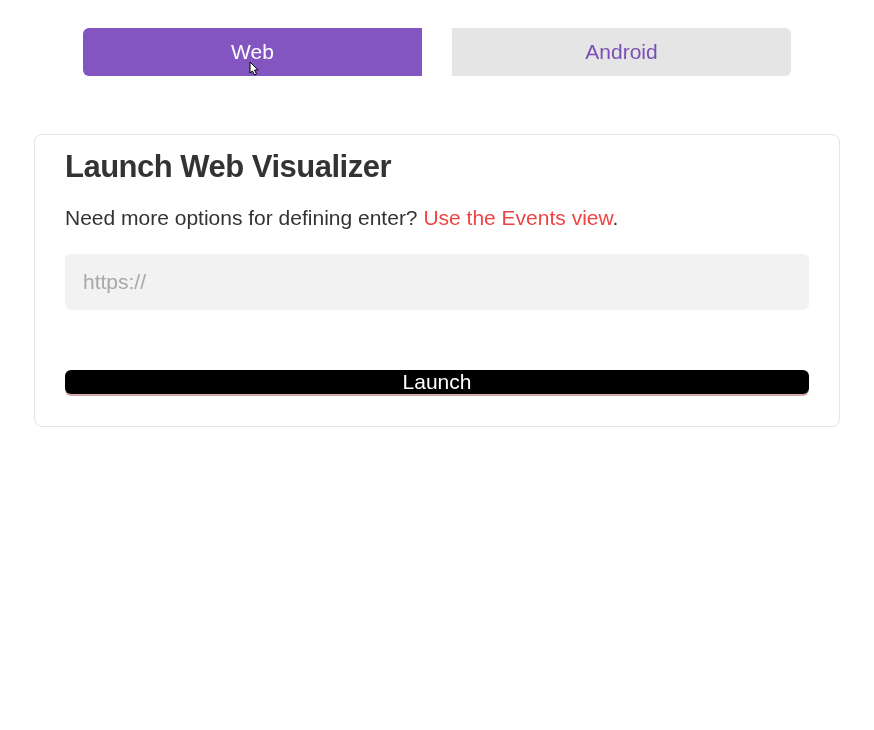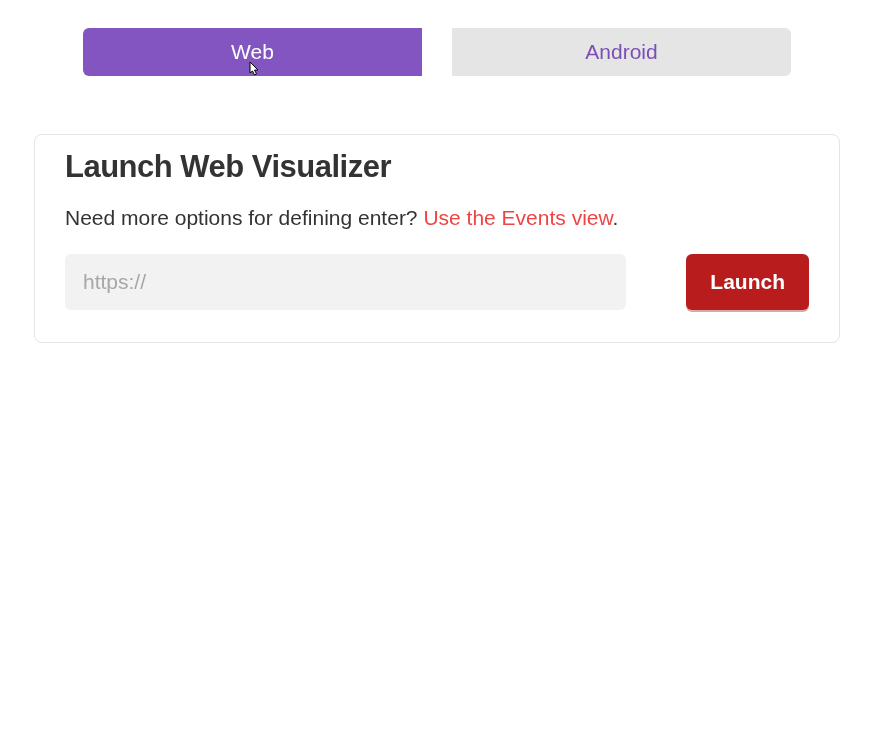--- a/index.html
+++ b/index.html
@@ -76,42 +76,43 @@
     .link {
       color: #ef4444;
       text-decoration: none;
       cursor: pointer;
     }
     .input-row {
       display: flex;
       gap: 60px;
       align-items: stretch;
       margin-top: 22px;
+      flex-direction: column;
     }
     .url-input {
       flex: 1;
       background: #f3f2f2;
       border: none;
       border-radius: 6px;
       padding: 16px 18px;
       font-size: 21px;
       color: #333333;
       outline: none;
     }
     .url-input::placeholder {
       color: #a8a7a7;
     }
     .launch-btn {
-      background: #b91c1c;
+      background: #000000;
       color: #ffffff;
       border: none;
       border-radius: 6px;
       padding: 0 24px;
       font-size: 21px;
-      font-weight: 700;
+      font-weight: 400;
       cursor: pointer;
       box-shadow: 0 2px 0 rgba(150,40,40,0.4);
     }
   </style>
 </head>
 <body>
 
 <div class="tabs">
   <button class="tab active">
     <span>Web</span>

